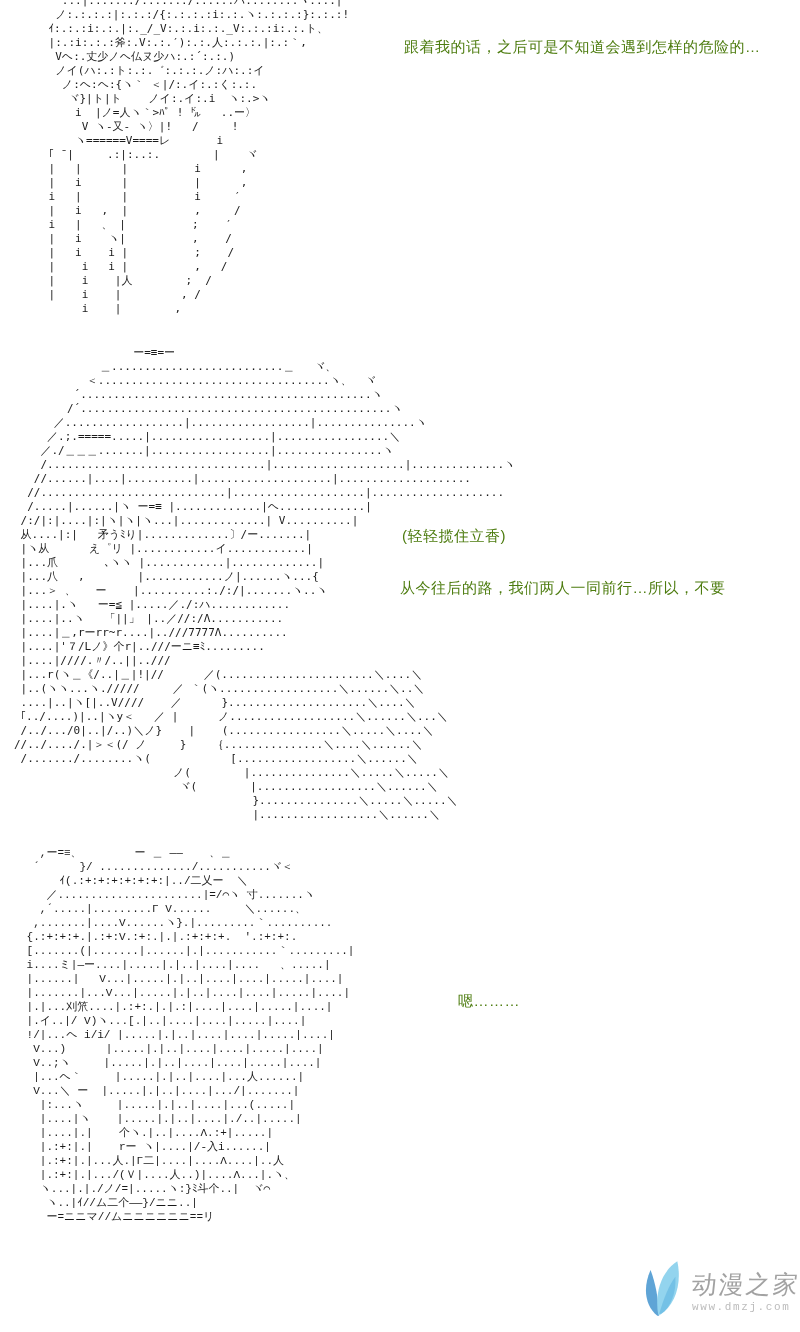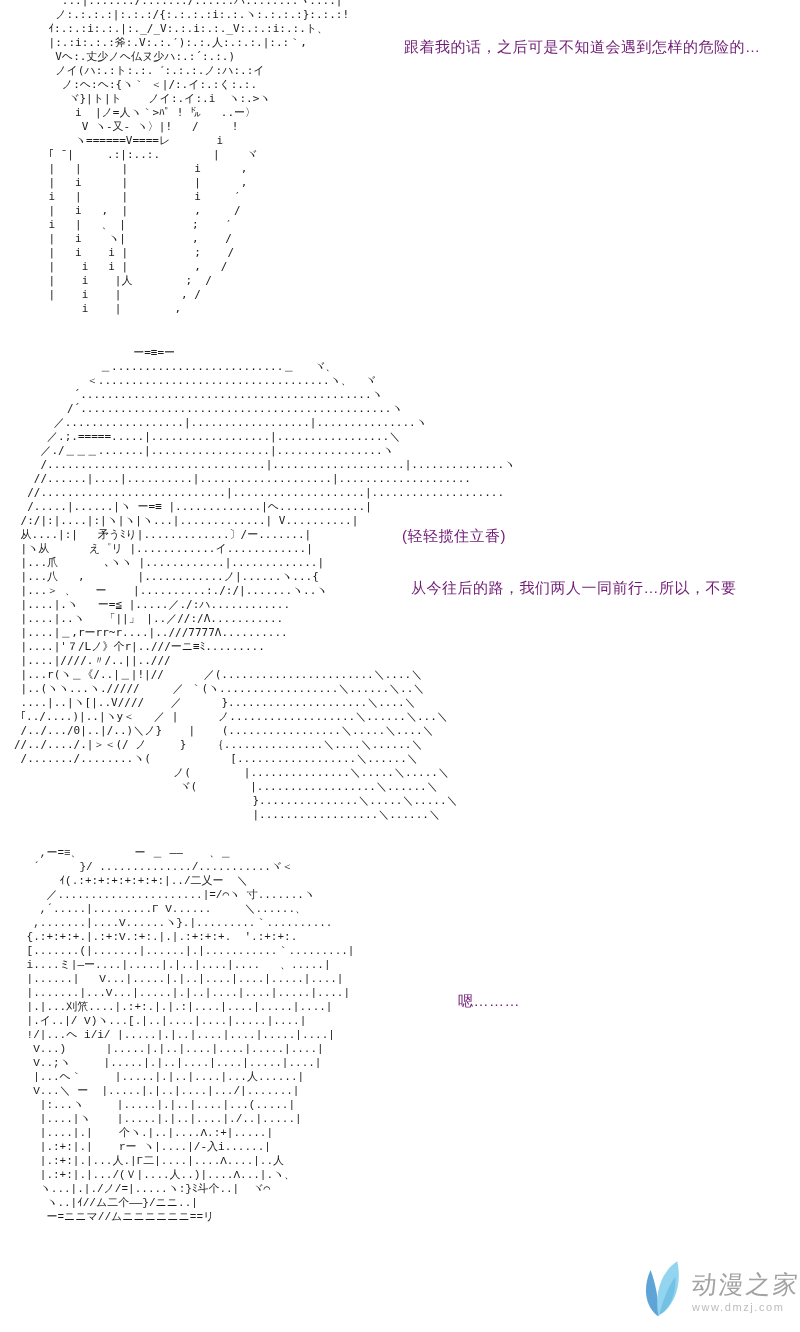--- a/index.html
+++ b/index.html
@@ -1,26 +1,26 @@
 <!DOCTYPE html>
 <html><head>
 <meta charset="utf-8">
 <style>
   html,body{margin:0;padding:0;background:#fff;}
   #page{position:relative;width:800px;height:1332px;background:#ffffff;overflow:hidden;
         font-family:"Liberation Sans",sans-serif;border-radius:9px;}
   .aa{position:absolute;margin:0;font-family:"DejaVu Sans Mono",monospace;
       font-size:11px;line-height:14px;color:#1a1a1a;white-space:pre;letter-spacing:0;}
-  .dlg{position:absolute;font-size:15px;letter-spacing:0.5px;color:#701a75;white-space:nowrap;}
+  .dlg{position:absolute;font-size:15px;letter-spacing:0.5px;color:#4d7c0f;white-space:nowrap;}
   #watermark{position:absolute;left:642px;top:1256px;width:160px;height:72px;
              display:flex;align-items:center;gap:8px;}
   #wm-text{display:flex;flex-direction:column;align-items:flex-start;line-height:1;}
   #wm-name{font-size:25px;color:#a2a2a2;letter-spacing:2px;transform:skewX(-6deg);}
   #wm-url{font-size:11px;color:#bcbcbc;letter-spacing:1.6px;margin-top:5px;
-          font-family:Liberation Sans, sans-serif;}
+          font-family:Liberation Mono, monospace;}
 </style>
 </head>
 <body>
 
 <div id="page">
 
   <pre class="aa" style="left:42px;top:-6px;">   :.:|:.:.:.:/:.:.:.:/:.:.:.ハ:.:.:.:.ヽ:.:.|
   ノ:.:.:.:|:.:.:/{:.:.:.:i:.:.ヽ:.:.:.:}:.:.:!
  ｲ:.:.:i:.:.|:._/_V:.:.i:.:._V:.:.:i:.:.ト、
  |:.:i:.:.:斧:.V:.:.′):.:.人:.:.:.|:.:｀,
@@ -77,21 +77,21 @@
 //../..../.|＞＜(/ ノ     }    ｛...............＼....＼......＼
  /......./........ヽ(            [..................＼......＼
                         ノ(        |...............＼.....＼.....＼
                          ヾ(        |..................＼......＼
                                     }...............＼.....＼.....＼
                                     |..................＼......＼</pre>
 
 
   <div class="dlg" style="left:402px;top:527px;">(轻轻揽住立香)</div>
 
-  <div class="dlg" style="left:411px;top:579px;">从今往后的路，我们两人一同前行…所以，不要</div>
+  <div class="dlg" style="left:400px;top:579px;">从今往后的路，我们两人一同前行…所以，不要</div>
 
 
   <pre class="aa" style="left:20px;top:846px;font-family:Liberation Mono, monospace;">   ,ー=≡、        ー ＿ ——    、＿
   ´      }/ ............../...........ヾ＜
       ｲ(.:+:+:+:+:+:+:|../二乂ー  ＼
     ／......................|=/⌒ヽ 寸.......ヽ
    ,´.....|.........Γ V......     ＼......、
   ,.......|....V......ヽ}.|.........｀..........
  {.:+:+:+.|.:+:V.:+:.|.|.:+:+:+.  ′.:+:+:.
  [.......(|.......|......|.|...........｀.........|

